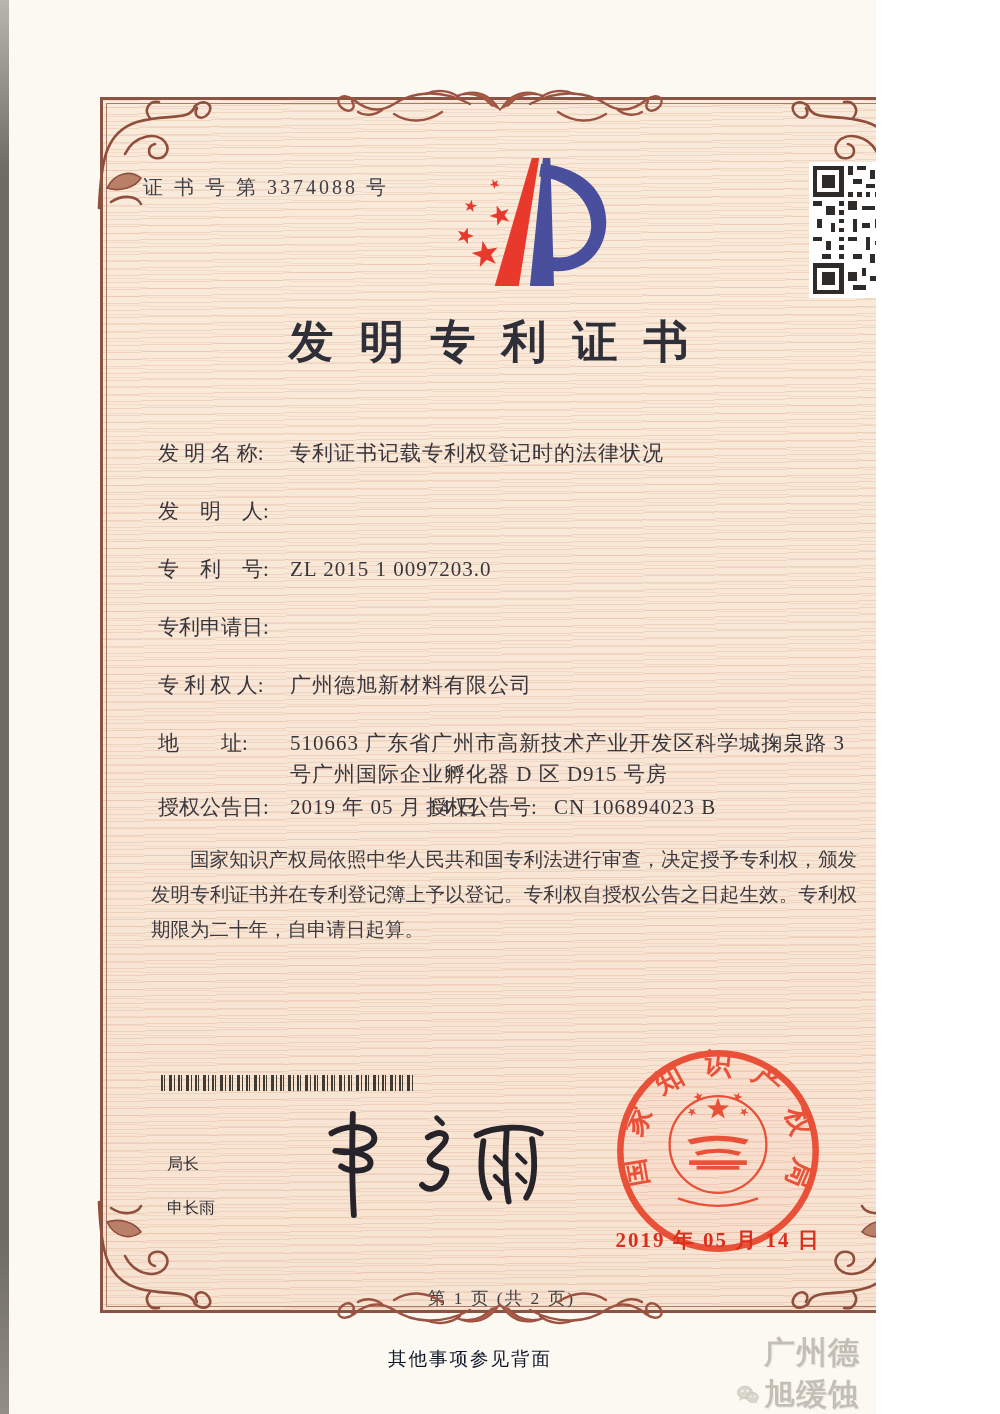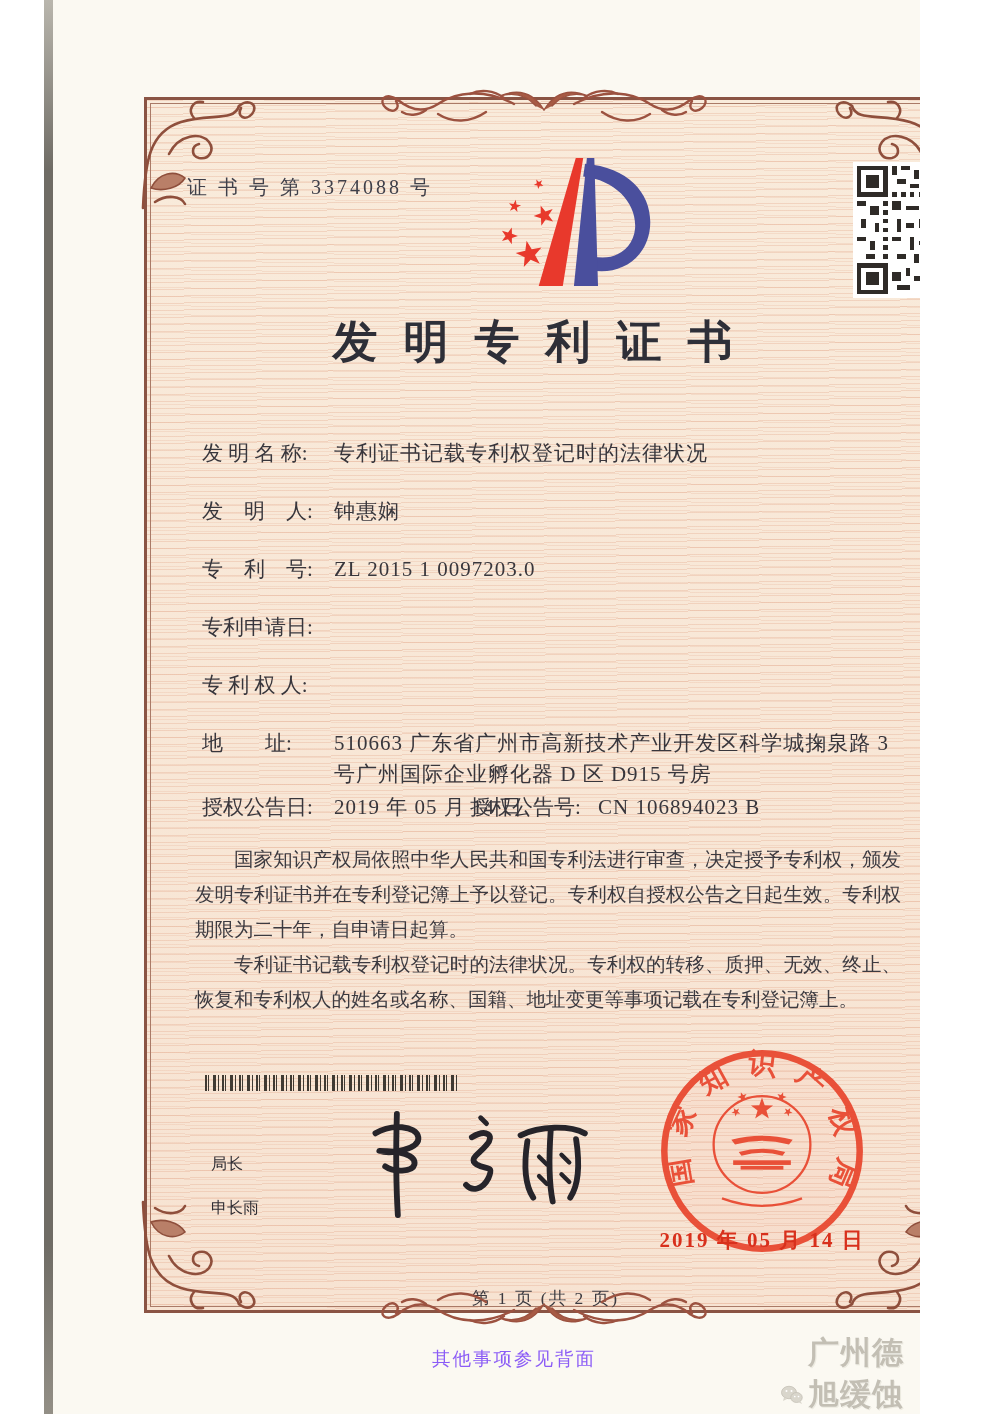--- a/index.html
+++ b/index.html
@@ -1,17 +1,17 @@
 <!DOCTYPE html>
 <html><head>
 <meta charset="utf-8">
 <style>
   html,body{margin:0;padding:0;}
   .page{position:relative;width:876px;height:1414px;background:#fbf9f2;overflow:hidden;
-        font-family:"Liberation Serif","DejaVu Serif",serif;color:#3a383c;margin-left:44px;}
+        font-family:"Liberation Serif","DejaVu Serif",serif;color:#3a383c;}
   .scan-edge{position:absolute;left:0;top:0;width:9px;height:100%;
         background:linear-gradient(to bottom,#b9b6ad 0%,#6f6c65 12%,#6f6c65 88%,#938f86 100%);}
   
   .frame{position:absolute;left:100px;top:97px;width:797px;height:1210px;
         border:3px solid #8a5444;
         background:
           repeating-linear-gradient(179.2deg, rgba(224,158,128,0.30) 0 1px, rgba(255,255,255,0) 1px 7px),
           repeating-linear-gradient(180.8deg, rgba(224,158,128,0.20) 0 1px, rgba(255,255,255,0) 1px 9px),
           linear-gradient(#f9ebdb,#f7e3d2);}
   .frame::before{content:"";position:absolute;inset:3px;border:1px solid #aa7a67;pointer-events:none;}
@@ -38,21 +38,21 @@
         background:repeating-linear-gradient(90deg,#403a33 0 2px,transparent 2px 3px,#403a33 3px 4px,
           transparent 4px 8px,#403a33 8px 11px,transparent 11px 13px,#403a33 13px 14px,transparent 14px 17px);}
   .director{position:absolute;left:64px;top:1042px;font-size:16px;color:#2f2d33;line-height:44px;}
   .signature{position:absolute;left:192px;top:1008px;width:256px;height:112px;}
   .seal{position:absolute;left:508px;top:944px;width:214px;height:214px;opacity:.93;}
   .seal-date{position:absolute;left:498px;top:1126px;width:234px;text-align:center;
         font-size:21px;font-weight:bold;letter-spacing:2px;color:#d8301c;}
   .page-ind{position:absolute;left:0;right:0;top:1186px;text-align:center;font-size:17.5px;color:#3c3a40;letter-spacing:2px;}
   
   .back-note{position:absolute;left:330px;top:1346px;width:280px;text-align:center;font-size:18.5px;
-        color:#8b5cf6;letter-spacing:2px;}
+        color:#0f172a;letter-spacing:2px;}
   .watermark{position:absolute;left:736px;top:1332px;display:flex;align-items:center;gap:4px;}
   .watermark-text{font-size:31px;font-weight:bold;color:#c3bfb4;letter-spacing:1px;
         text-shadow:0 0 1px #ffffff, 1px 1px 0 #eceadf;}
 </style>
 </head>
 <body>
 
 <svg width="0" height="0" style="position:absolute">
   <defs>
     <path id="star5" d="M0,-10 L2.35,-3.24 L9.51,-3.09 L3.80,1.24 L5.88,8.09 L0,4 L-5.88,8.09 L-3.80,1.24 L-9.51,-3.09 L-2.35,-3.24 Z"></path>
@@ -131,50 +131,49 @@
 
     <div class="title">发明专利证书</div>
 
     <div class="fields">
       <div class="frow" style="top:338px">
         <span class="flabel">发 明 名 称:</span>
         <span class="fvalue">专利证书记载专利权登记时的法律状况</span>
       </div>
       <div class="frow" style="top:396px">
         <span class="flabel">发　明　人:</span>
-        <span class="fvalue">钟惠娴</span>
       </div>
       <div class="frow" style="top:454px">
         <span class="flabel">专　利　号:</span>
         <span class="fvalue">ZL 2015 1 0097203.0</span>
       </div>
       <div class="frow" style="top:512px">
         <span class="flabel">专利申请日:</span>
       </div>
       <div class="frow" style="top:570px">
         <span class="flabel">专 利 权 人:</span>
+        <span class="fvalue">广州德旭新材料有限公司</span>
       </div>
       <div class="frow" style="top:628px">
         <span class="flabel">地　　址:</span>
         <span class="fvalue">510663 广东省广州市高新技术产业开发区科学城掬泉路 3
 号广州国际企业孵化器 D 区 D915 号房</span>
       </div>
       <div class="frow" style="top:692px">
         <span class="flabel">授权公告日:</span>
         <span class="fvalue" style="flex:none">2019 年 05 月 14 日</span>
         <span class="pair2">
           <span class="flabel">授权公告号:</span>
           <span class="fvalue">CN 106894023 B</span>
         </span>
       </div>
     </div>
 
     <div class="bodytext">
       <p>国家知识产权局依照中华人民共和国专利法进行审查，决定授予专利权，颁发发明专利证书并在专利登记簿上予以登记。专利权自授权公告之日起生效。专利权期限为二十年，自申请日起算。</p>
-      <p>专利证书记载专利权登记时的法律状况。专利权的转移、质押、无效、终止、恢复和专利权人的姓名或名称、国籍、地址变更等事项记载在专利登记簿上。</p>
     </div>
 
     <div class="barcode"></div>
 
     <div class="director">
       <div>局长</div>
       <div>申长雨</div>
     </div>
 
     <svg class="signature" viewBox="0 0 260 115" fill="none" stroke="#26242a" stroke-width="6" stroke-linecap="round" stroke-linejoin="round">

